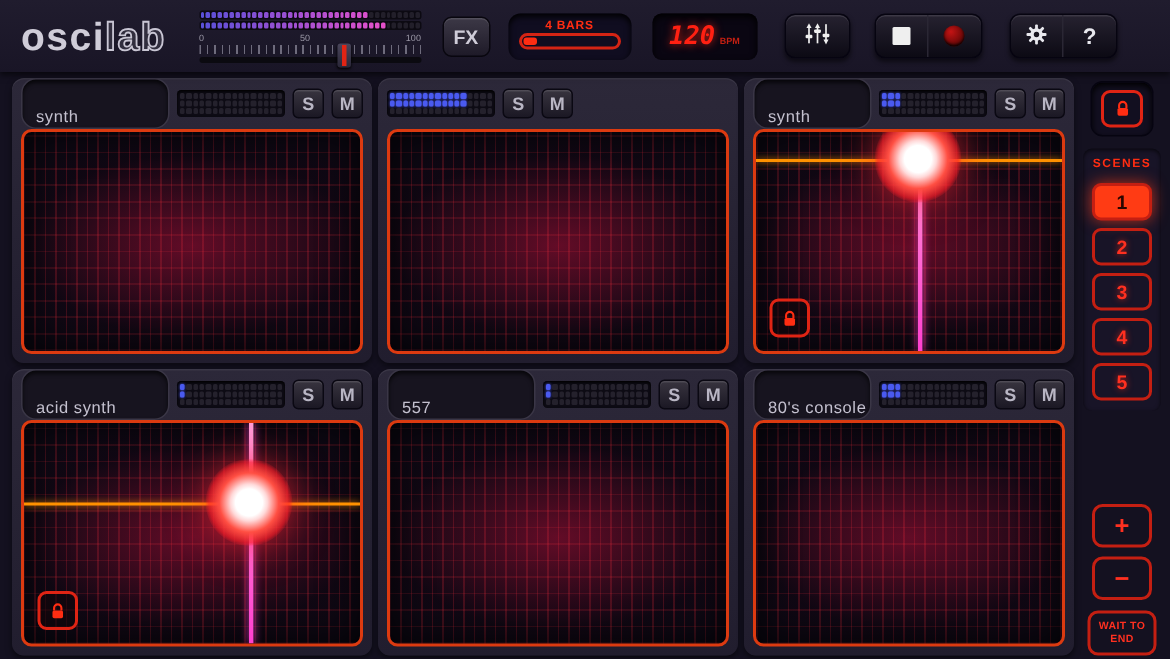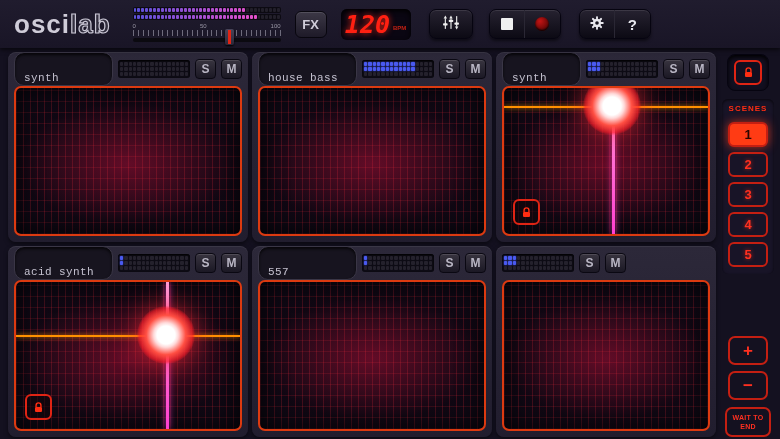--- a/index.html
+++ b/index.html
@@ -33,21 +33,21 @@
 
   .bars-display { margin-left:12px; width:82px; height:31px; border-radius:8px; background:#100d20;
      box-shadow:inset 0 2px 4px #000; padding:3px 7px 0; }
   .bars-label { text-align:center; font-size:8px; font-weight:bold; color:#ff2d12; letter-spacing:.5px; }
   .bars-track { margin-top:1px; height:11px; border:2px solid #d42414; border-radius:6px; padding:1px; }
   .bars-fill { height:100%; width:15%; background:#ff2d12; border-radius:2px; }
 
   .bpm-display { margin-left:14px; width:70px; height:31px; border-radius:6px; background:#0a0612;
      box-shadow:inset 0 2px 5px #000; display:flex; align-items:center; justify-content:center; gap:3px; }
   .bpm-value { font-family:"DejaVu Sans Mono",monospace; font-style:italic; font-weight:bold;
-     font-size:25px; color:#ff2012; text-shadow:0 0 6px rgba(255,40,20,.8); line-height:1; }
+     font-size:17px; color:#ff2012; text-shadow:0 0 6px rgba(255,40,20,.8); line-height:1; }
   .bpm-unit { font-size:6px; font-weight:bold; color:#c42012; margin-top:8px; }
 
   .tb-btn { height:30px; border-radius:7px; background:linear-gradient(#262230,#0c0a14);
      border:1px solid #060410; box-shadow:inset 0 1px 0 rgba(255,255,255,.1),0 2px 3px rgba(0,0,0,.5);
      display:flex; align-items:center; justify-content:center; }
   .mixer-btn { margin-left:18px; width:44px; }
   .transport { margin-left:16px; width:72px; }
   .settings-group { margin-left:18px; width:72px; }
   .tb-half { flex:1; height:100%; display:flex; align-items:center; justify-content:center; background:none; border:none; }
   .tb-half + .tb-half { border-left:1px solid #2a2734; }
@@ -59,21 +59,21 @@
   
   .main { position:absolute; left:0; top:48px; width:716px; height:391px;
      display:grid; grid-template-columns:240px 240px 220px; grid-template-rows:190px 191px;
      gap:4px; padding:4px 0 4px 8px; }
   .panel { background:linear-gradient(#2c2839,#211d2e); border-radius:8px;
      box-shadow:inset 0 1px 0 rgba(255,255,255,.07),0 2px 4px rgba(0,0,0,.5);
      padding:5px 6px 6px; display:flex; flex-direction:column; }
   .panel-head { height:24px; display:flex; align-items:center; gap:5px; }
   .name-field { flex:1; height:20px; background:#17141f; border:1px solid #3a3646; border-radius:10px;
      color:#c4c1cf; font-size:11px; line-height:18px; padding:16px 9px; letter-spacing:.4px;
-     box-shadow:inset 0 2px 3px rgba(0,0,0,.7); white-space:nowrap; overflow:hidden;font-family:Liberation Mono, monospace; }
+     box-shadow:inset 0 2px 3px rgba(0,0,0,.7); white-space:nowrap; overflow:hidden; }
   .stepgrid { width:72px; height:18px; background:#0d0b14; border-radius:3px; padding:2px;
      display:grid; grid-template-columns:repeat(16,1fr); grid-template-rows:repeat(3,1fr); gap:1px;
      box-shadow:inset 0 1px 2px #000; }
   .dot { border-radius:1px; background:#24212c; }
   .dot.lit { background:#4a5af0; box-shadow:0 0 2px #4a5af0; }
   .sm-btn { width:21px; height:20px; border-radius:4px; background:linear-gradient(#38343f,#1b1824);
      border:1px solid #0a0812; color:#b9b6c4; font-weight:bold; font-size:12px; line-height:1;
      box-shadow:inset 0 1px 0 rgba(255,255,255,.12); }
 
   .pad { position:relative; flex:1; margin-top:5px; border:2px solid #dc3a10; border-radius:7px;
@@ -219,20 +219,26 @@
           <span>100</span>
         </div>
         <div class="ruler-ticks"></div>
         <div class="slider-track"></div>
         <div class="slider-thumb" id="slider-thumb" style="left: calc(65% - 4px);"></div>
       </div>
     </div>
 
     <button class="fx-btn">FX</button>
 
+    <div class="bars-display">
+      <div class="bars-label">4 BARS</div>
+      <div class="bars-track">
+        <div class="bars-fill" id="bars-fill" style="width: 15%;"></div>
+      </div>
+    </div>
 
     <div class="bpm-display">
       <span class="bpm-value">120</span>
       <span class="bpm-unit">BPM</span>
     </div>
 
     <button class="tb-btn mixer-btn">
       <span>
         <svg width="20" height="17" viewBox="0 0 26 24" fill="#efefef">
           <path d="M5 2 L2.6 6.5 H7.4 Z"></path>
@@ -337,21 +343,20 @@
       <div class="pad">
         
         
         
         
       </div>
     </section>
 
     <section class="panel">
       <div class="panel-head">
-        <div class="name-field">house bass</div>
         <div class="stepgrid">
             <span class="dot lit"></span>
             <span class="dot lit"></span>
             <span class="dot lit"></span>
             <span class="dot lit"></span>
             <span class="dot lit"></span>
             <span class="dot lit"></span>
             <span class="dot lit"></span>
             <span class="dot lit"></span>
             <span class="dot lit"></span>
@@ -603,20 +608,21 @@
       <div class="pad">
         
         
         
         
       </div>
     </section>
 
     <section class="panel">
       <div class="panel-head">
+        <div class="name-field">80's console</div>
         <div class="stepgrid">
             <span class="dot lit"></span>
             <span class="dot lit"></span>
             <span class="dot lit"></span>
             <span class="dot"></span>
             <span class="dot"></span>
             <span class="dot"></span>
             <span class="dot"></span>
             <span class="dot"></span>
             <span class="dot"></span>

